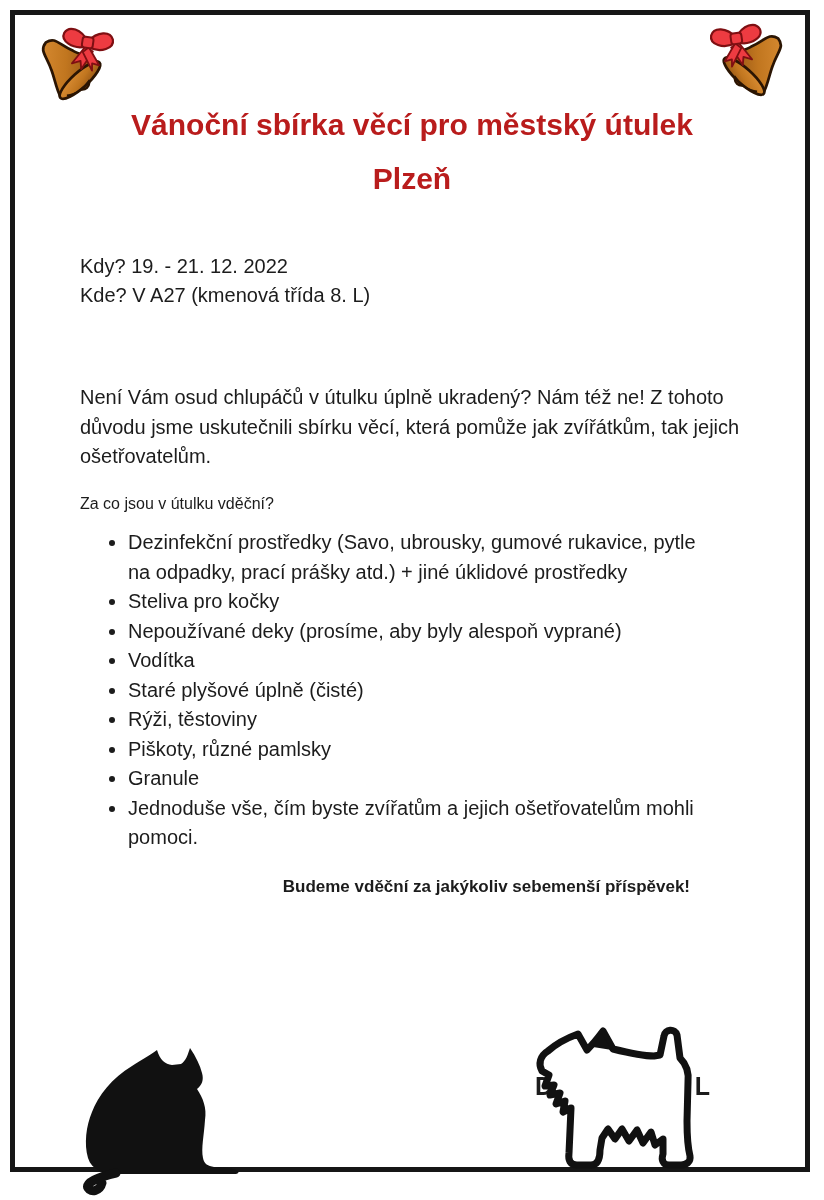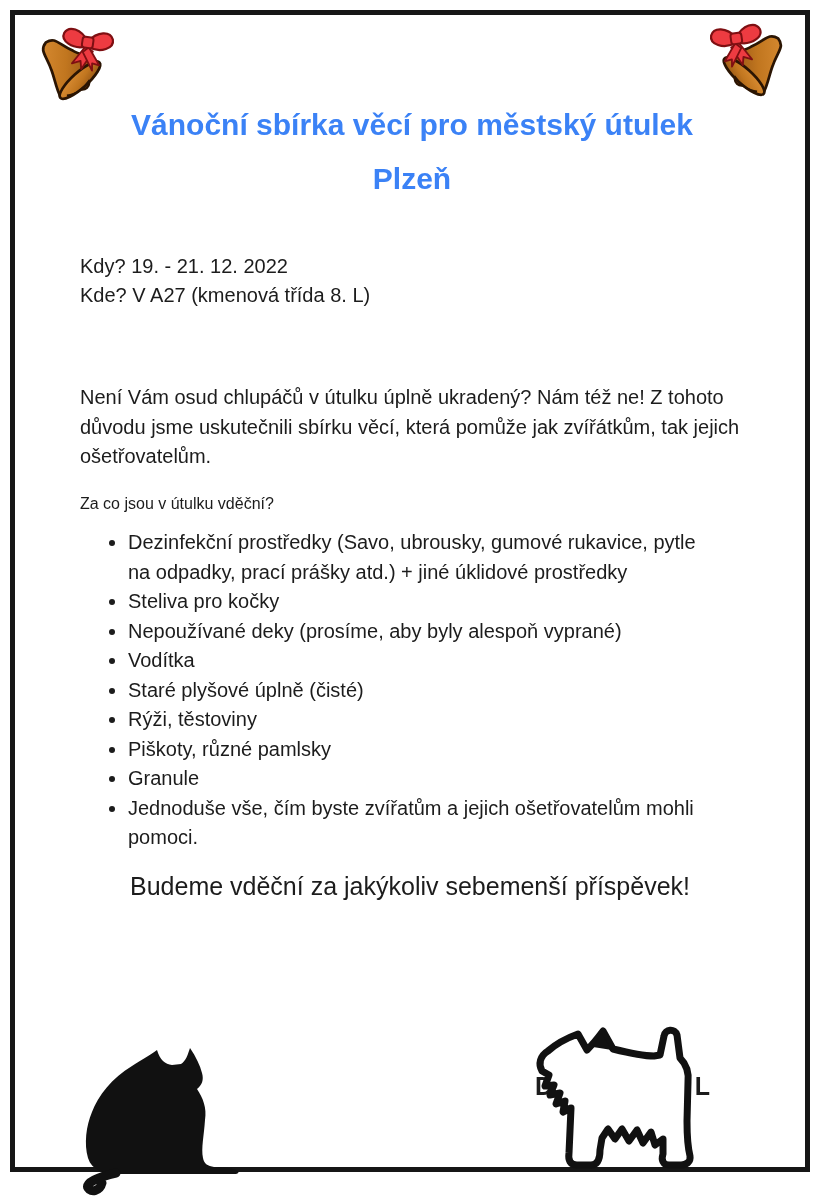--- a/index.html
+++ b/index.html
@@ -17,21 +17,21 @@
     border:5px solid #161616;
     box-sizing:border-box;
     background:transparent;
   }
   .bell{position:absolute;width:100px;height:100px;}
   .bell-left{left:26px;top:18px;}
   .bell-right{left:698px;top:14px;transform:scaleX(-1);}
   .title{
     position:absolute;left:62px;top:98px;width:700px;
     text-align:center;
-    font-size:30px;font-weight:bold;color:#3b82f6;
+    font-size:30px;font-weight:bold;color:#b91c1c;
     line-height:54px;margin:0;
   }
   .subtitle{
     position:absolute;left:62px;top:203px;width:700px;
     text-align:center;font-size:20px;line-height:26px;
   }
   .schedule{
     position:absolute;left:80px;top:252px;width:600px;
     font-size:20px;line-height:29px;
   }
@@ -45,22 +45,22 @@
   }
   .donation-list{
     position:absolute;left:80px;top:528px;width:640px;
     box-sizing:border-box;
     margin:0;padding:0 0 0 48px;
     font-size:20px;line-height:29.5px;
     list-style:disc outside;
   }
   .appeal{
     position:absolute;left:130px;top:868px;width:560px;
-    text-align:left;
-    font-size:25px;font-weight:normal;line-height:37px;
+    text-align:right;
+    font-size:17px;font-weight:bold;line-height:37px;
   }
   .thanks{
     position:absolute;left:110px;top:1072px;width:600px;
     text-align:right;
     font-size:25px;font-weight:bold;
   }
   .cat{position:absolute;left:82px;top:1046px;width:170px;height:150px;}
   .dog{position:absolute;left:534px;top:1026px;width:170px;height:146px;}
 </style>
 </head>

